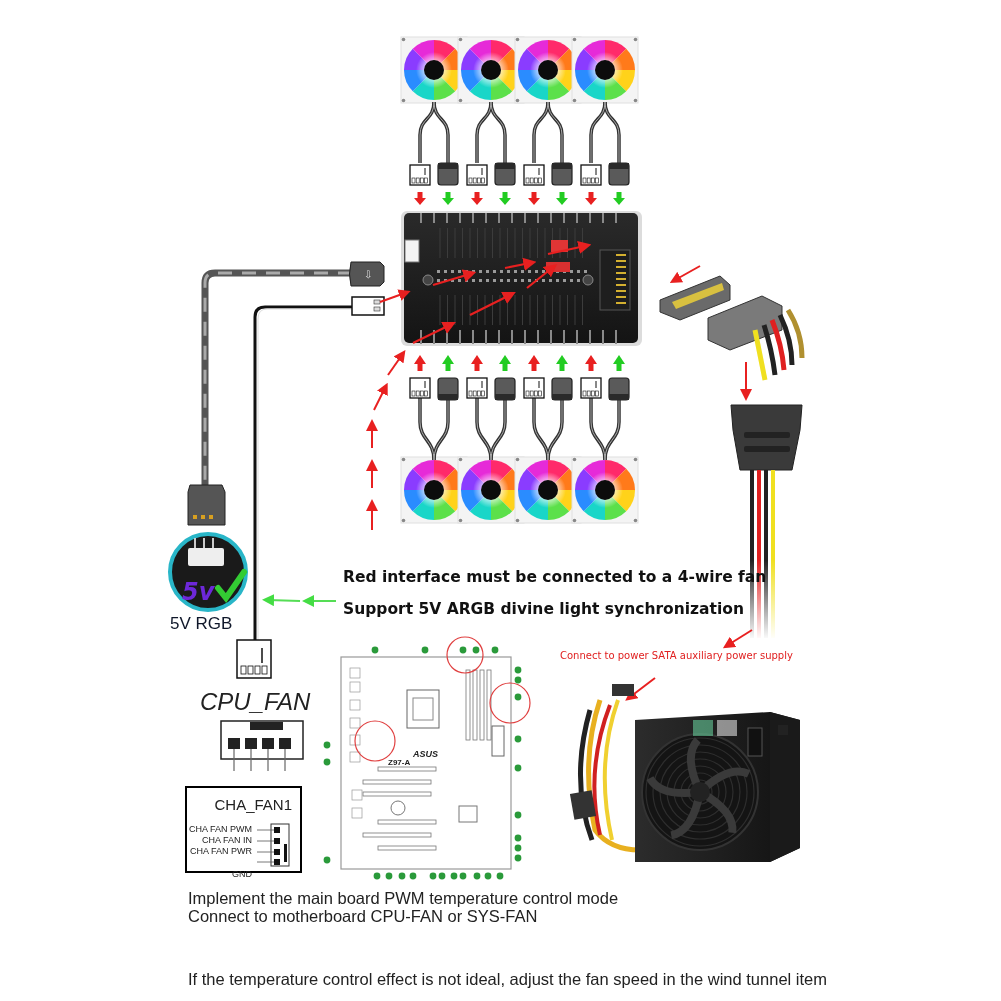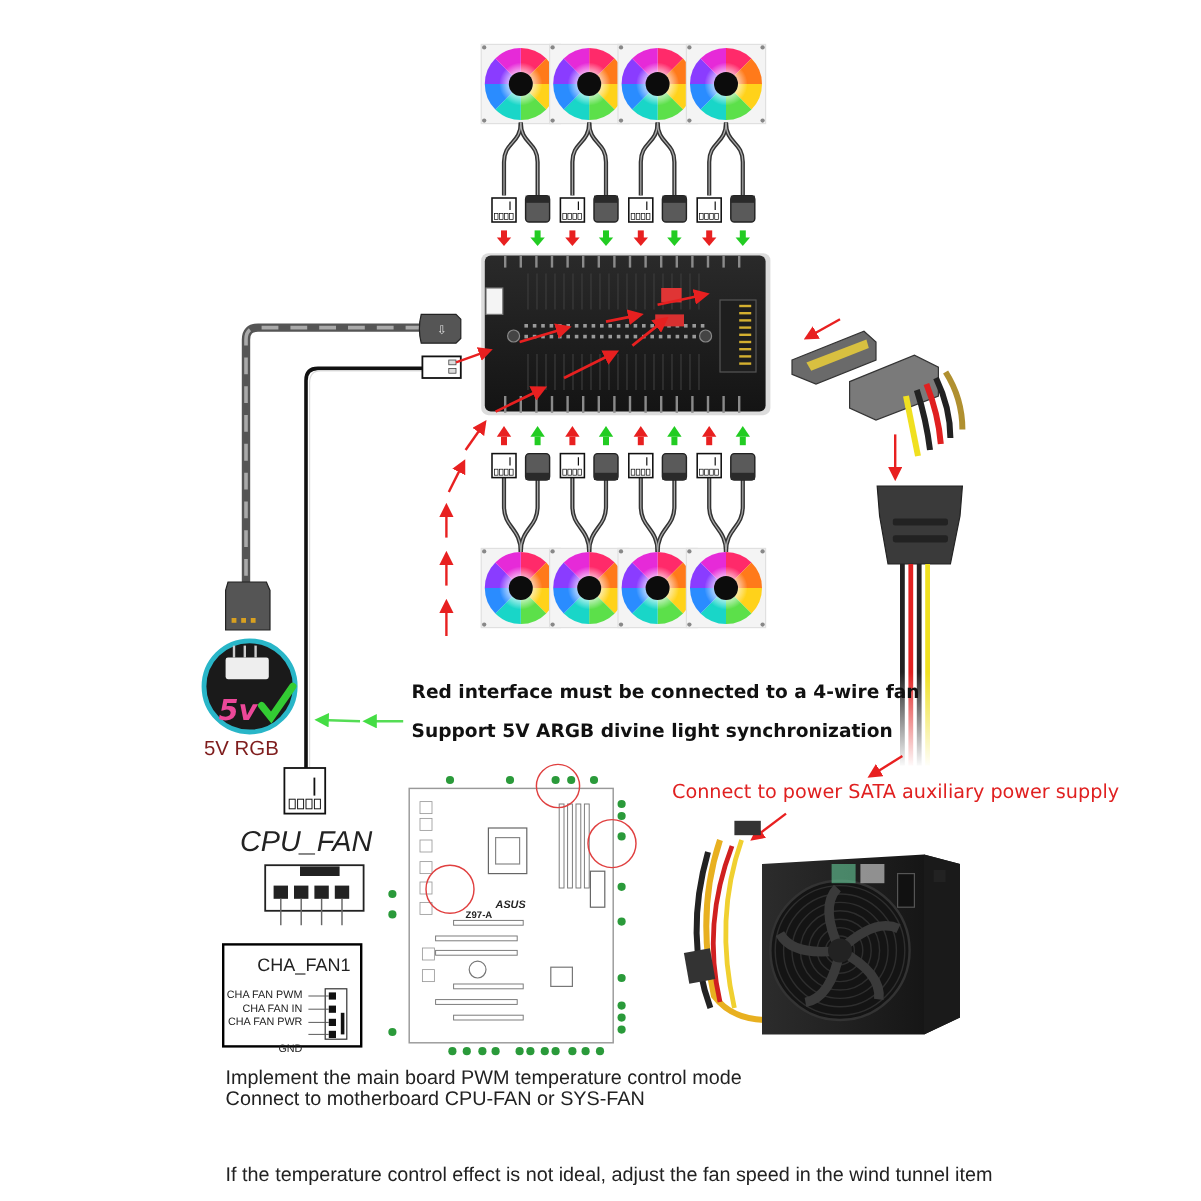--- a/index.html
+++ b/index.html
@@ -1,23 +1,23 @@
 <!DOCTYPE html>
 <html><head>
 <meta charset="utf-8">
 <style>
   html, body { margin:0; padding:0; background:#fff; }
   body { width:1001px; height:1001px; position:relative; overflow:hidden; font-family:"DejaVu Sans", sans-serif; }
   .abs { position:absolute; }
   svg { position:absolute; left:0; top:0; }
   .caption-bold { position:absolute; font-family:"DejaVu Sans", sans-serif; font-weight:bold; font-size:15.5px; color:#111; white-space:nowrap; }
-  .caption-red { position:absolute; font-family:"DejaVu Sans", sans-serif; font-size:16px; color:#e02020; white-space:nowrap; }
+  .caption-red { position:absolute; font-family:"DejaVu Sans", sans-serif; font-size:10px; color:#e02020; white-space:nowrap; }
   .caption-plain { position:absolute; font-family:"Liberation Sans", sans-serif; font-size:16.5px; color:#222; white-space:nowrap; }
   .label-big { position:absolute; font-family:"Liberation Sans", sans-serif; font-size:24px; color:#222; white-space:nowrap;font-style:italic; }
-  .label-mid { position:absolute; font-family:"Liberation Sans", sans-serif; font-size:17px; color:#7f1d1d; white-space:nowrap; }
+  .label-mid { position:absolute; font-family:"Liberation Sans", sans-serif; font-size:17px; color:#0f172a; white-space:nowrap; }
   .cha-box { position:absolute; left:185px; top:786px; width:117px; height:87px; border:2px solid #000000; background:#fff; box-sizing:border-box; }
   .cha-title { position:absolute; right:8px; top:8px; font-family:"Liberation Sans", sans-serif; font-size:15px; color:#222; }
   .cha-pin { position:absolute; right:48px; font-family:"Liberation Sans", sans-serif; font-size:9px; color:#222; white-space:nowrap; }
 </style>
 </head>
 <body>
 
 <svg id="diagram-svg" width="1001" height="1001" viewBox="0 0 1001 1001">
   <defs>
     <radialGradient id="fanGlow" cx="50%" cy="50%" r="50%">
@@ -708,21 +708,21 @@
     <rect x="717" y="720" width="20" height="16" fill="#ddd" opacity="0.6"></rect>
     <rect x="748" y="728" width="14" height="28" fill="#111" stroke="#555"></rect>
     <rect x="778" y="725" width="10" height="10" fill="#222"></rect>
   </g>
 </svg>
 
 <div class="caption-bold" style="left:343px; top:568px;">Red interface must be connected to a 4-wire fan</div>
 <div class="caption-bold" style="left:343px; top:600px;">Support 5V ARGB divine light synchronization</div>
 <div class="caption-red" style="left:560px; top:650px;">Connect to power SATA auxiliary power supply</div>
 
-<div class="abs" style="left:182px; top:578px; font-family:'DejaVu Sans',sans-serif; font-weight:bold; font-style:italic; font-size:24px; color:#ec4899;">5v</div>
+<div class="abs" style="left:182px; top:578px; font-family:'DejaVu Sans',sans-serif; font-weight:bold; font-style:italic; font-size:24px; color:#6d28d9;">5v</div>
 <div class="label-mid" style="left:170px; top:614px;">5V RGB</div>
 <div class="label-big" style="left:200px; top:688px;">CPU_FAN</div>
 
 <div class="cha-box">
   <div class="cha-title">CHA_FAN1</div>
   <div class="cha-pin" style="top:36px;">CHA FAN PWM</div>
   <div class="cha-pin" style="top:47px;">CHA FAN IN</div>
   <div class="cha-pin" style="top:58px;">CHA FAN PWR</div>
   <div class="cha-pin" style="top:81px;">GND</div>
   <svg width="117" height="87" style="position:absolute;left:-2px;top:-2px;">

